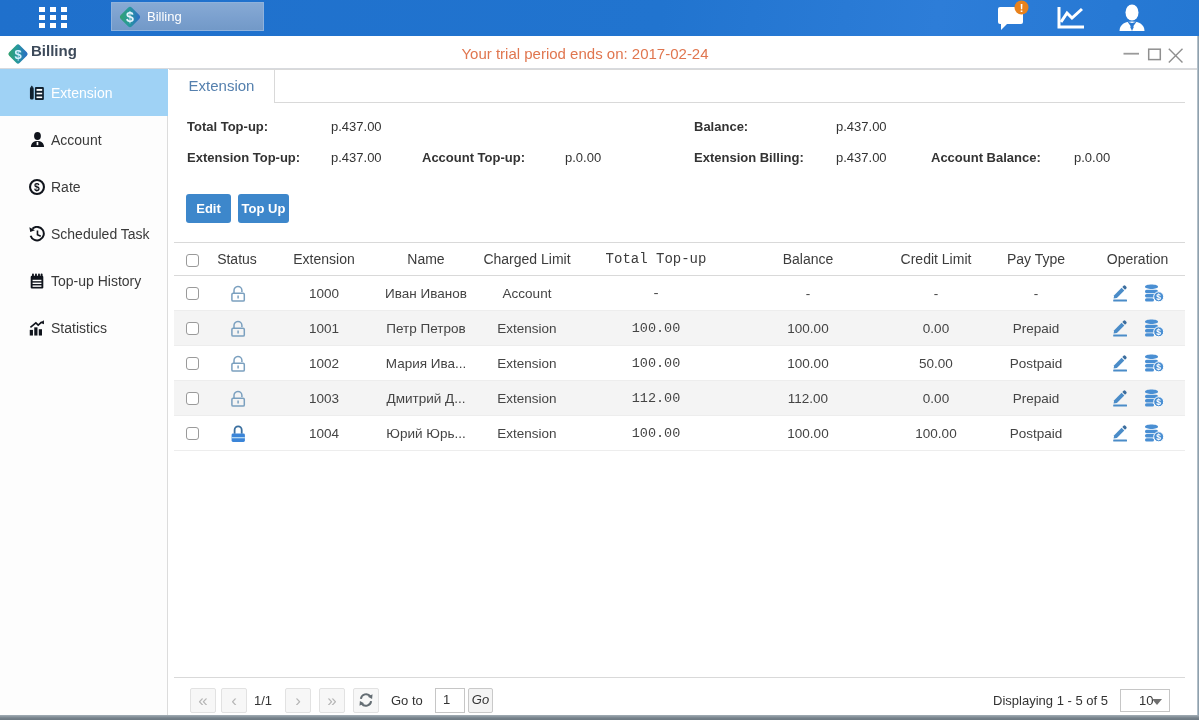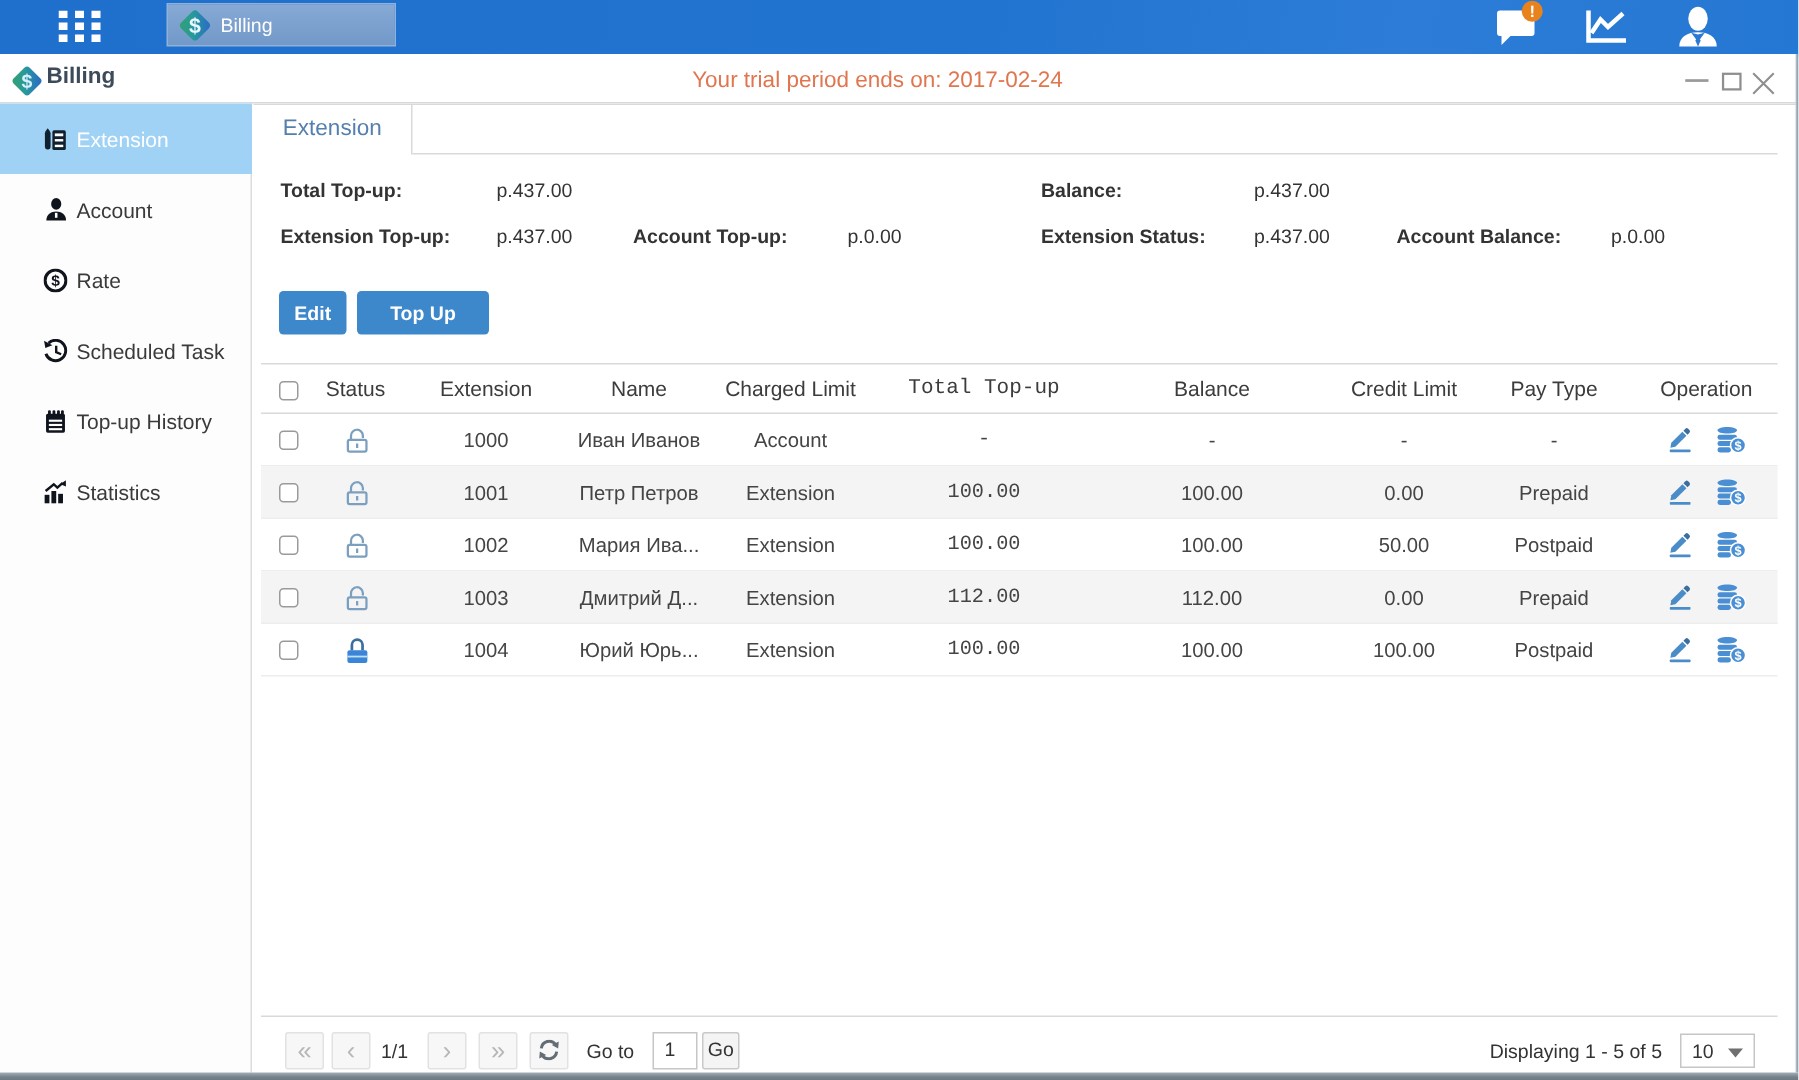--- a/index.html
+++ b/index.html
@@ -60,24 +60,24 @@
 .cb { display:inline-block; width:13px; height:13px; border:1px solid #9a9a9a; border-radius:3px; background:#fff; vertical-align:middle; }
 .opwrap { display:flex; justify-content:center; align-items:center; gap:15px; }
 
 
 #pager { position:absolute; left:5px; top:608px; width:1011px; height:39px; border-top:1px solid #d9d9d9; }
 .pbtn { position:absolute; top:10px; width:26px; height:25px; background:#f7f7f7; border:1px solid #e2e2e2;
   border-radius:2px; color:#b6b6b6; font-size:17px; text-align:center; line-height:23px; }
 #goinput { position:absolute; top:10px; width:30px; height:25px; border:1px solid #c6c6c6; font-size:13px;
   color:#333; text-align:left; padding-left:7px; line-height:21px; background:#fff; }
 #gobtn { position:absolute; top:10px; width:25px; height:25px; background:#f4f4f4; border:1px solid #c9c9c9;
-  border-radius:2px; font-size:13px; color:#333; text-align:center; line-height:21px; }
+  border-radius:2px; font-size:13px; color:#333; text-align:center; line-height:21px;font-style:italic; }
 #disp { position:absolute; top:15px; right:77px; font-size:13px; color:#333; }
 #ddown { position:absolute; top:11px; left:946px; width:50px; height:23px; border:1px solid #c6c6c6;
-  background:#fff; font-size:13px; color:#333; line-height:21px; padding-left:7px; }
+  background:#fff; font-size:13px; color:#333; line-height:21px; padding-left:18px; }
 #ddown .car { position:absolute; right:7px; top:9px; width:0; height:0;
   border-left:5px solid transparent; border-right:5px solid transparent; border-top:6px solid #6f6f6f; }
 
 #bottomstrip { position:absolute; left:0; top:715px; width:1199px; height:5px;
   background:linear-gradient(180deg,#a3aeb6 0%,#76828b 60%,#6e7a83 100%); }
 #rightedge { position:absolute; right:0; top:36px; width:2px; height:679px;
   background:linear-gradient(90deg,#c3cfd6,#7e91a0); }
 </style>
 </head>
 <body>
@@ -226,27 +226,27 @@
 
   <div class="lbl" style="left:18px; top:50px;">Total Top-up:</div>
   <div class="val" style="left:146px; top:50px;">p.437.00</div>
   <div class="lbl" style="left:525px; top:50px;">Balance:</div>
   <div class="val" style="left:651px; top:50px;">p.437.00</div>
 
   <div class="lbl" style="left:18px; top:81px;">Extension Top-up:</div>
   <div class="val" style="left:146px; top:81px;">p.437.00</div>
   <div class="lbl" style="left:253px; top:81px;">Account Top-up:</div>
   <div class="val" style="left:380px; top:81px;">p.0.00</div>
-  <div class="lbl" style="left:525px; top:81px;">Extension Status:</div>
+  <div class="lbl" style="left:525px; top:81px;">Extension Billing:</div>
   <div class="val" style="left:651px; top:81px;">p.437.00</div>
   <div class="lbl" style="left:762px; top:81px;">Account Balance:</div>
   <div class="val" style="left:889px; top:81px;">p.0.00</div>
 
   <div class="btn" style="left:17px; width:45px;">Edit</div>
-  <div class="btn" style="left:69px; width:88px;">Top Up</div>
+  <div class="btn" style="left:69px; width:51px;">Top Up</div>
 
   <div id="tbl">
     <div class="hrow">
       <div class="c c0"><span class="cb"></span></div>
       <div class="c c1">Status</div>
       <div class="c c2">Extension</div>
       <div class="c c3">Name</div>
       <div class="c c4">Charged Limit</div>
       <div class="c c5">Total Top-up</div>
       <div class="c c6">Balance</div>

